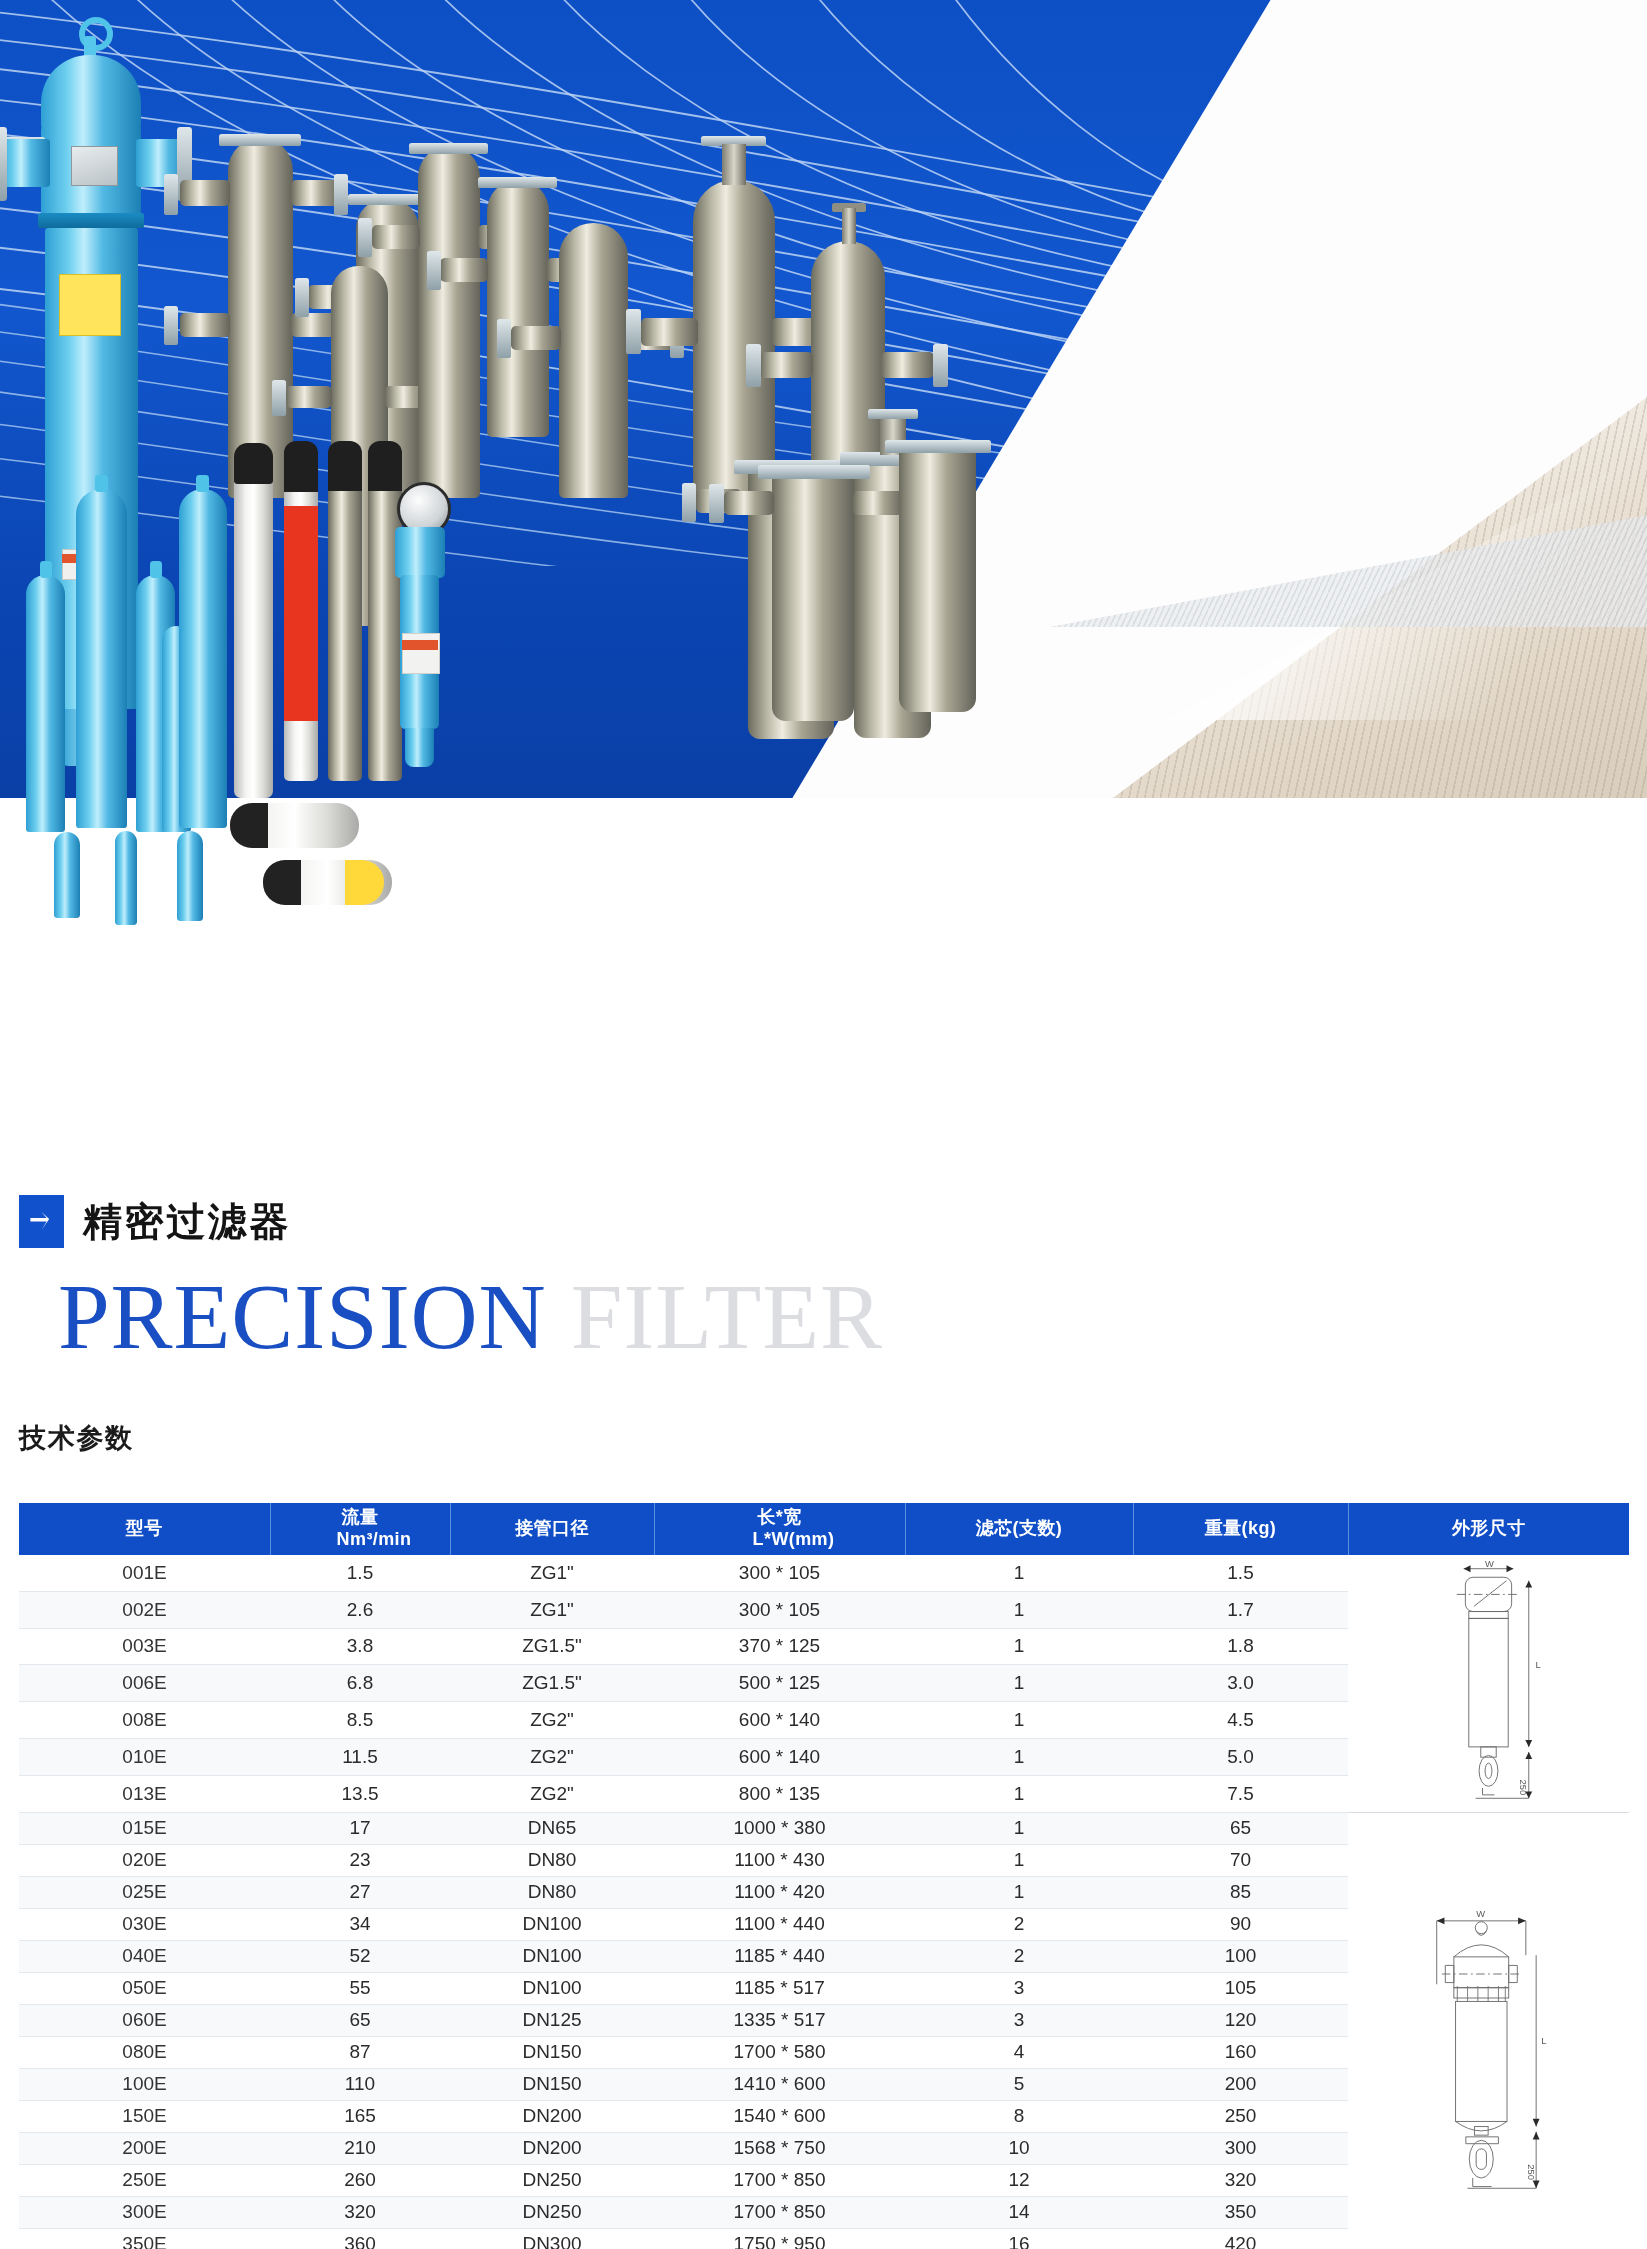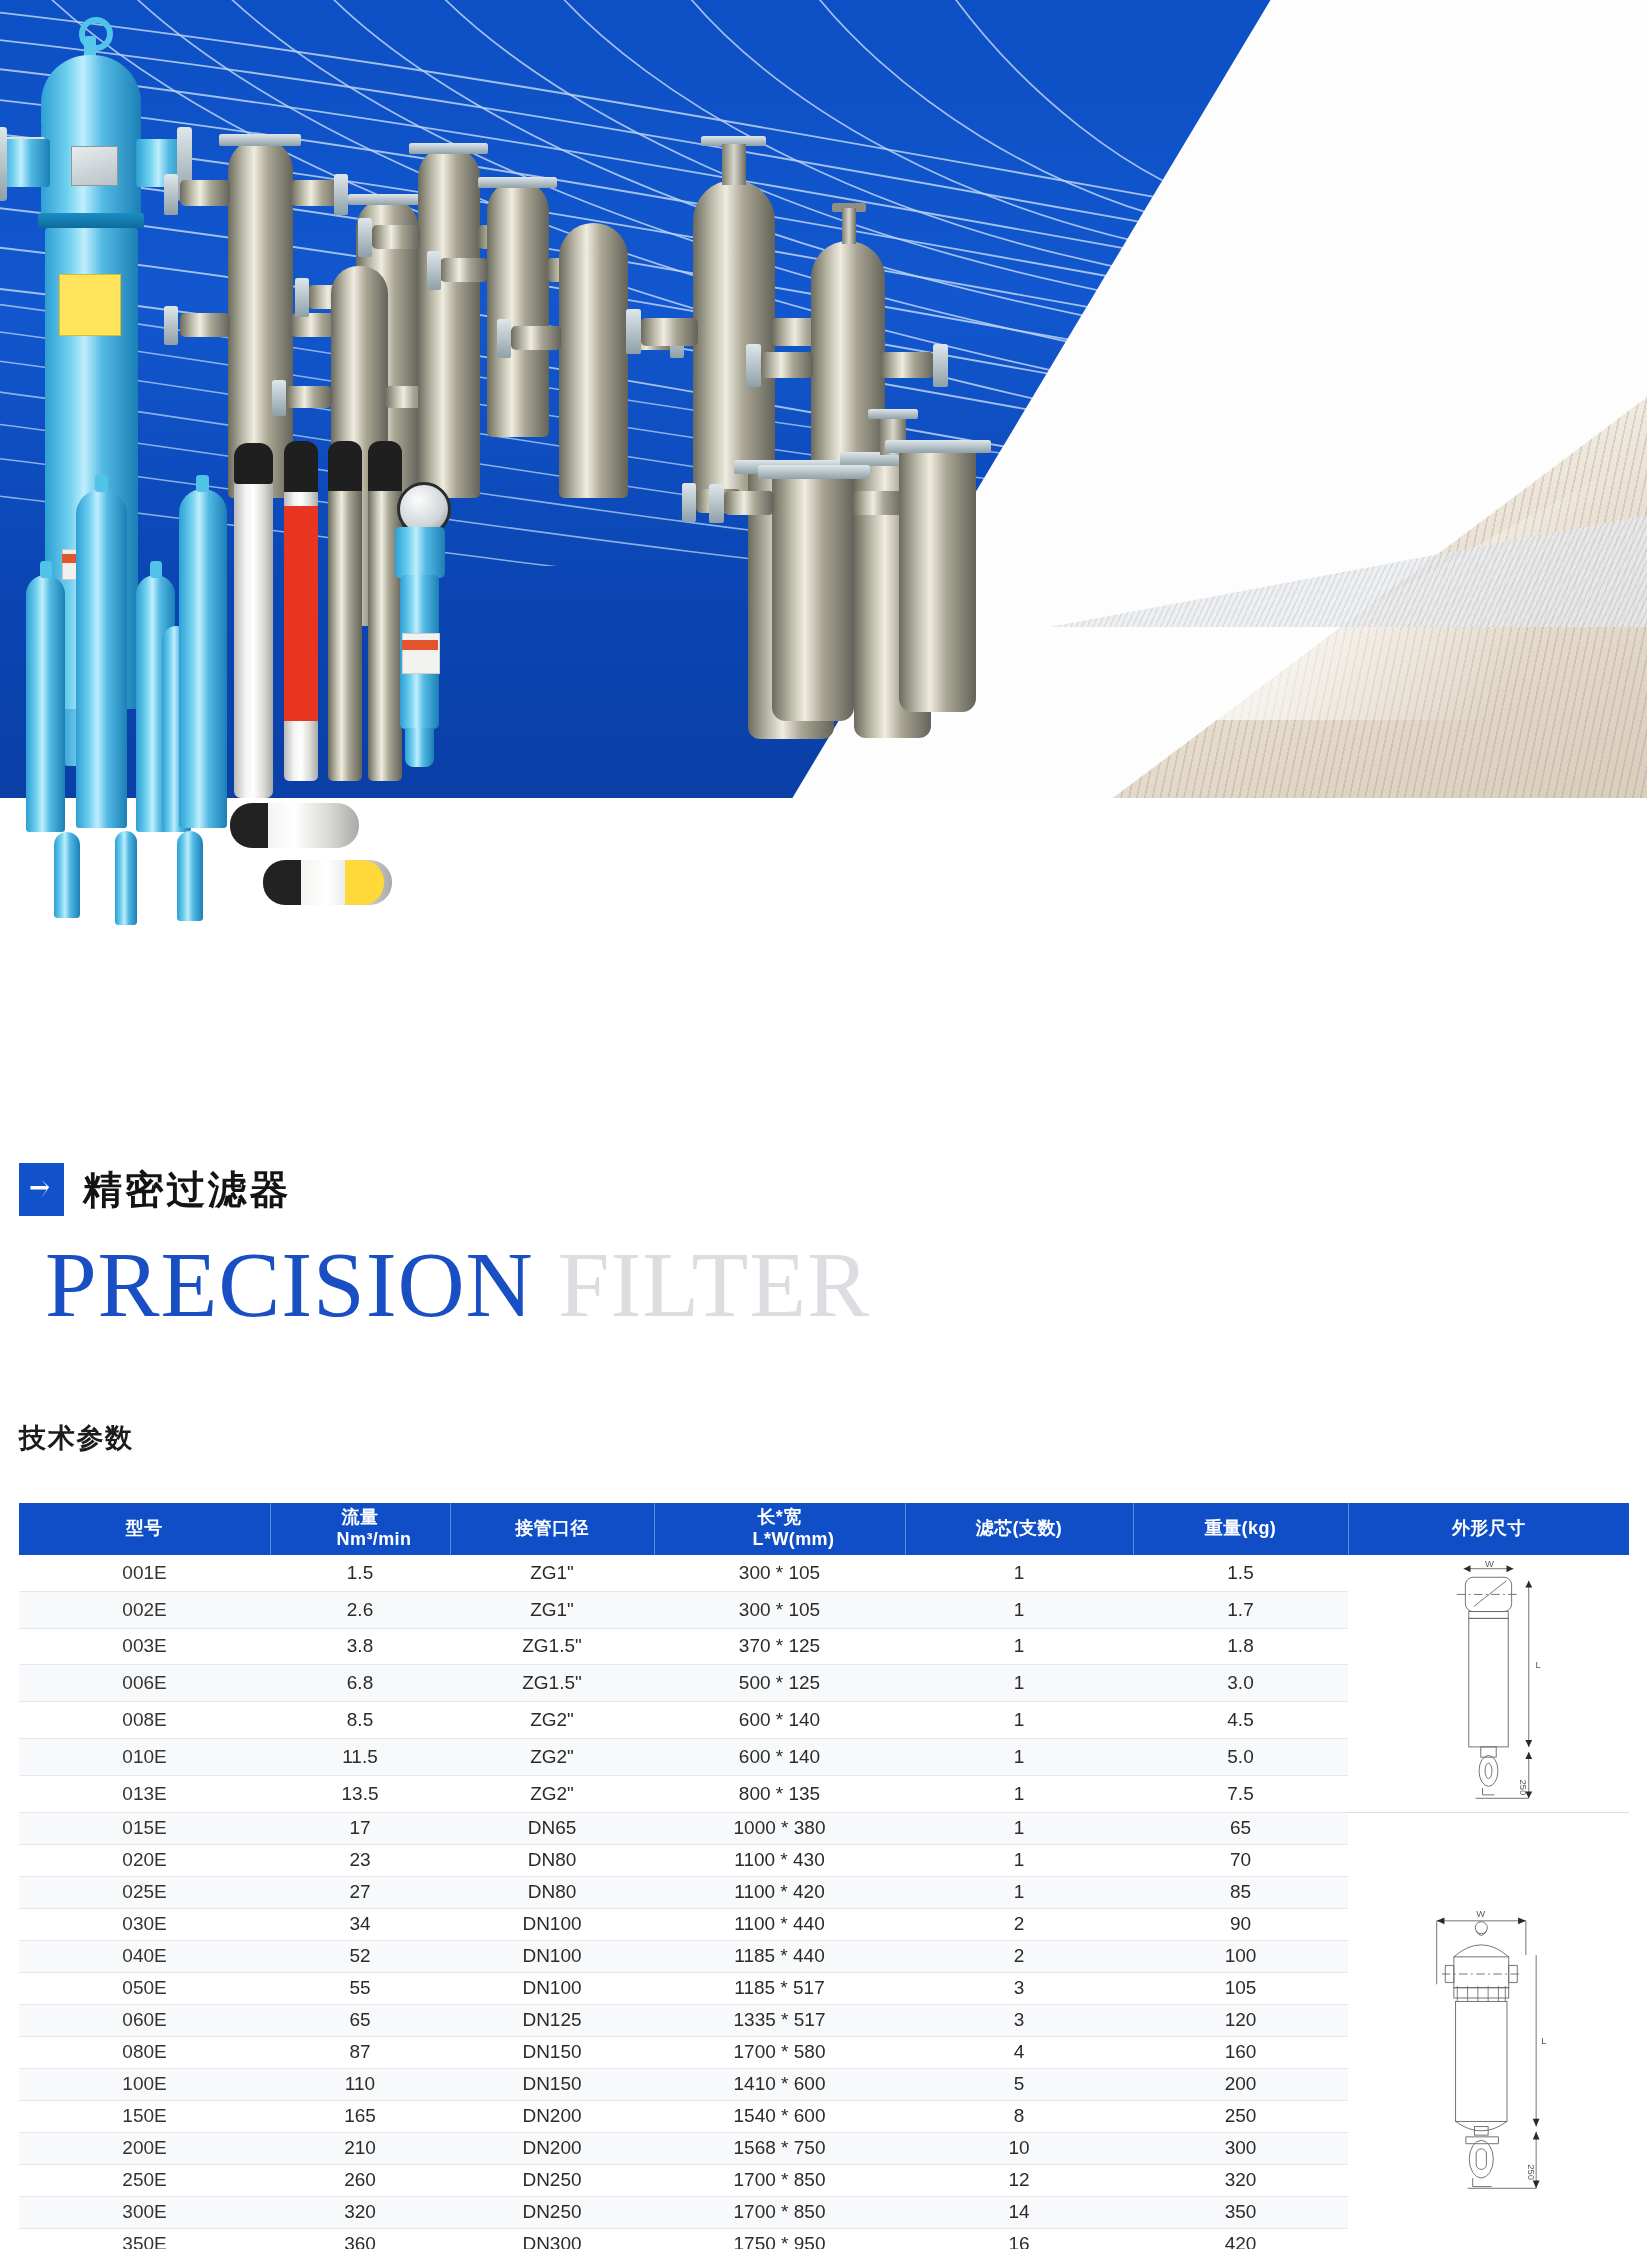--- a/index.html
+++ b/index.html
@@ -44,33 +44,33 @@
     background:repeating-linear-gradient(115deg,#cfd3d8 0 1.7px,#e9ebee 1.7px 5.1px);
     opacity:.75;clip-path:polygon(16% 100%,100% 0,100% 100%);
   }
   .vessel{position:absolute;border-radius:5.1px;}
   .cyl-blue{background:linear-gradient(90deg,#2e9fd4 0%,#6fd0ef 26%,#bfeefc 42%,#52b9e4 62%,#1b7fb4 100%);}
   .cyl-steel{background:linear-gradient(90deg,#6b6b5e 0%,#b8b6a4 22%,#efece0 40%,#a8a593 62%,#64635a 100%);}
   .cyl-white{background:linear-gradient(90deg,#b9b9b9 0%,#f4f4f2 30%,#ffffff 50%,#dcdcd8 75%,#a9a9a7 100%);}
   .flange{position:absolute;border-radius:2.6px;background:linear-gradient(180deg,#dfe7ea,#8fa0a8);}
 
   
-  .sect{position:absolute;left:19px;top:1163px;width:1459px;}
+  .sect{position:absolute;left:19px;top:1195px;width:1459px;}
   .sect-row{display:flex;align-items:center;gap:19px;}
   .arrow-badge{
     width:45px;height:53px;background:#1152cc;position:relative;flex:0 0 auto;
     display:flex;align-items:center;justify-content:center;
   }
   .arrow-badge svg{display:block;}
   .cn-title{
     font-family:"DejaVu Sans","Liberation Sans",sans-serif;
     font-size:39px;font-weight:700;color:#141414;letter-spacing:2.6px;line-height:1;
   }
   .en-title{
-    margin-top:22px;margin-left:26px;
+    margin-top:22px;margin-left:39px;
     font-family:"Liberation Serif","DejaVu Serif",serif;
     font-size:93px;line-height:1;letter-spacing:0.9px;white-space:nowrap;
   }
   .en-a{color:#1a4fc4;}
   .en-b{color:#dcdde1;}
 
   
   .spec-heading{
     position:absolute;left:19px;top:1420px;
     font-family:"DejaVu Sans","Liberation Sans",sans-serif;

